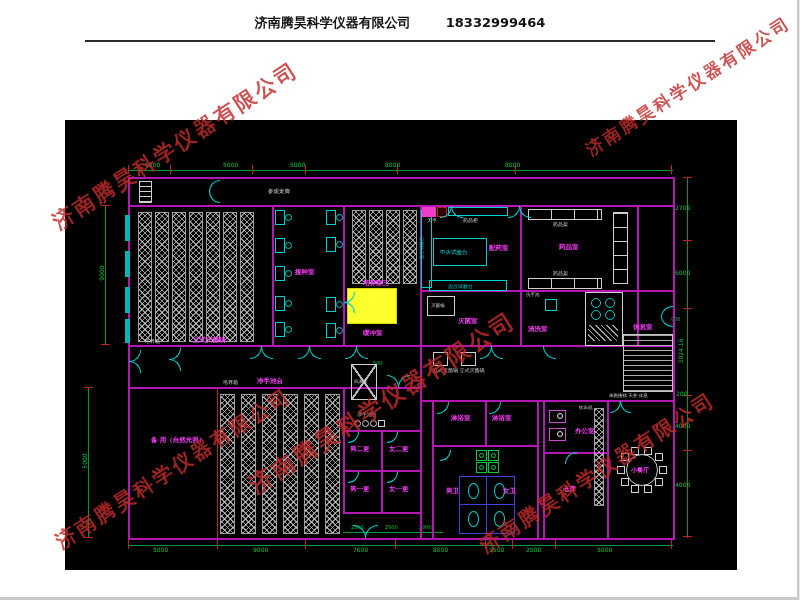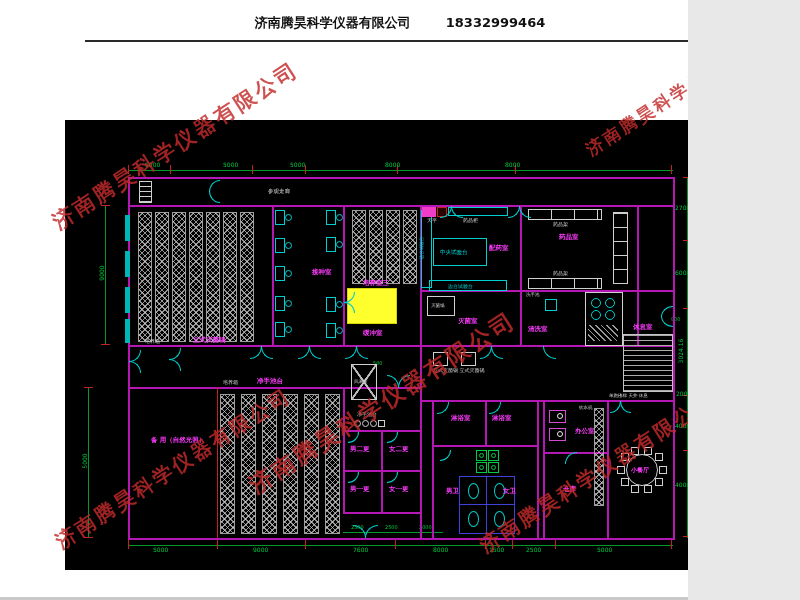--- a/index.html
+++ b/index.html
@@ -1,16 +1,16 @@
 <!DOCTYPE html>
 <html><head>
 <meta charset="utf-8">
 <style>
   html,body{margin:0;padding:0;background:#e8e8e8}
-  #page{position:relative;width:688px;height:600px;background:#ffffff;overflow:hidden;
+  #page{position:relative;width:799px;height:600px;background:#ffffff;overflow:hidden;
         font-family:"DejaVu Sans","Liberation Sans",sans-serif}
   
   #hdr{position:absolute;left:0;top:14px;width:800px;display:flex;justify-content:center;
        align-items:baseline;gap:7px;font-size:13px;color:#111;font-weight:600}
   #hdr a{color:#2016c9;text-decoration:underline;font-weight:600}
   #hdr .phone{margin-left:28px;color:#111}
   #rule{position:absolute;left:85px;top:40px;width:630px;height:0;border-top:2px solid #2a2a2a}
   #ttl{position:absolute;left:0;top:56px;width:800px;text-align:center;font-size:26px;
        font-weight:bold;color:#151515;letter-spacing:3px}
   
@@ -310,24 +310,24 @@
     <div class="arc a2" style="left:322px;top:352px;width:10px;height:10px"></div>
     <div class="arc a2" style="left:372px;top:282px;width:11px;height:11px"></div>
     <div class="arc a2" style="left:424px;top:282px;width:11px;height:11px"></div>
     <div class="arc a2" style="left:375px;top:330px;width:10px;height:10px"></div>
     <div class="arc a3" style="left:500px;top:332px;width:11px;height:11px"></div>
 
     <div class="wl" style="left:203px;top:68px;font-size:5.5px">参观走廊</div>
     <div class="rl" style="left:128px;top:217px">立式灭菌锅</div>
     <div class="wl" style="left:80px;top:218px">培养箱</div>
     <div class="rl" style="left:298px;top:160px">培养室三</div>
-    <div class="rl" style="left:247px;top:149px">接种室</div>
+    <div class="rl" style="left:230px;top:149px">接种室</div>
     <div class="rl" style="left:298px;top:210px">缓冲室</div>
     <div class="rl" style="left:424px;top:125px">配药室</div>
-    <div class="rl" style="left:494px;top:114px">药品室</div>
+    <div class="rl" style="left:494px;top:124px">药品室</div>
     <div class="rl" style="left:393px;top:198px">灭菌室</div>
     <div class="rl" style="left:463px;top:206px">清洗室</div>
     <div class="rl" style="left:568px;top:204px">休息室</div>
     <div class="rl" style="left:192px;top:258px">净手池台</div>
     <div class="wl" style="left:158px;top:259px">培养箱</div>
     <div class="rl" style="left:86px;top:317px">备 用（自然光照）</div>
     <div class="rl" style="left:285px;top:326px">男二更</div>
     <div class="rl" style="left:324px;top:326px">女二更</div>
     <div class="rl" style="left:285px;top:366px">男一更</div>
     <div class="rl" style="left:324px;top:366px">女一更</div>

